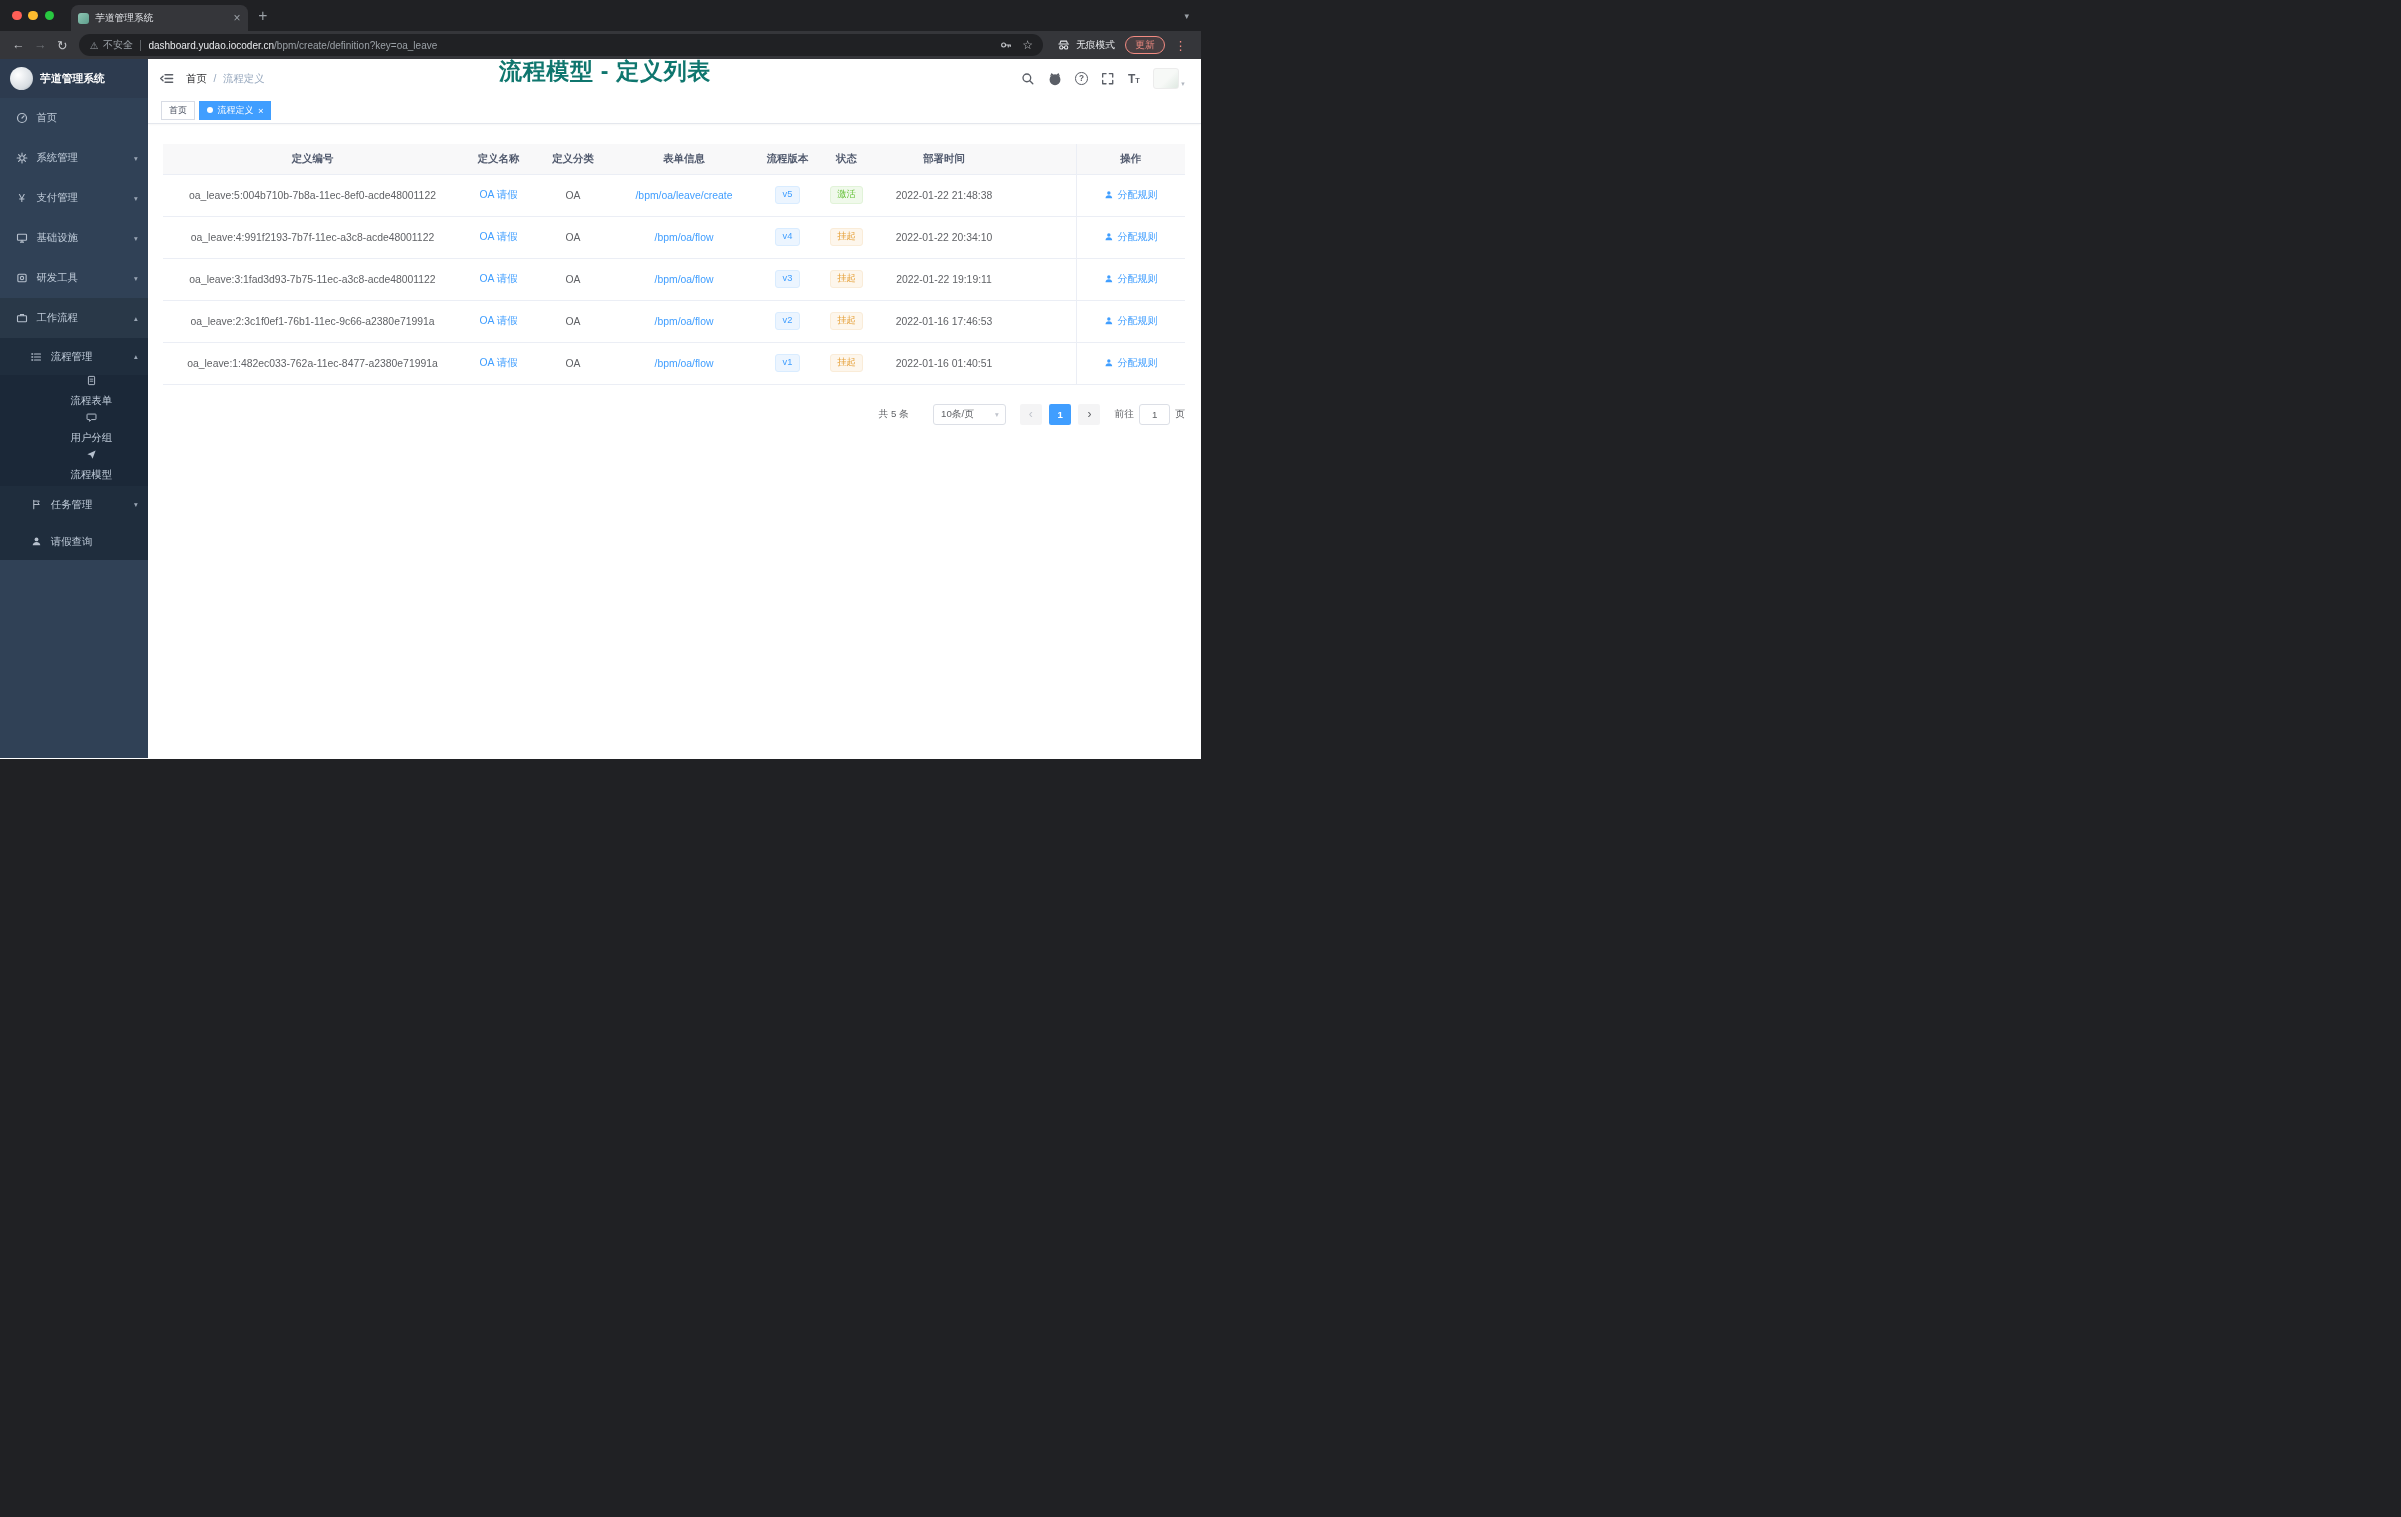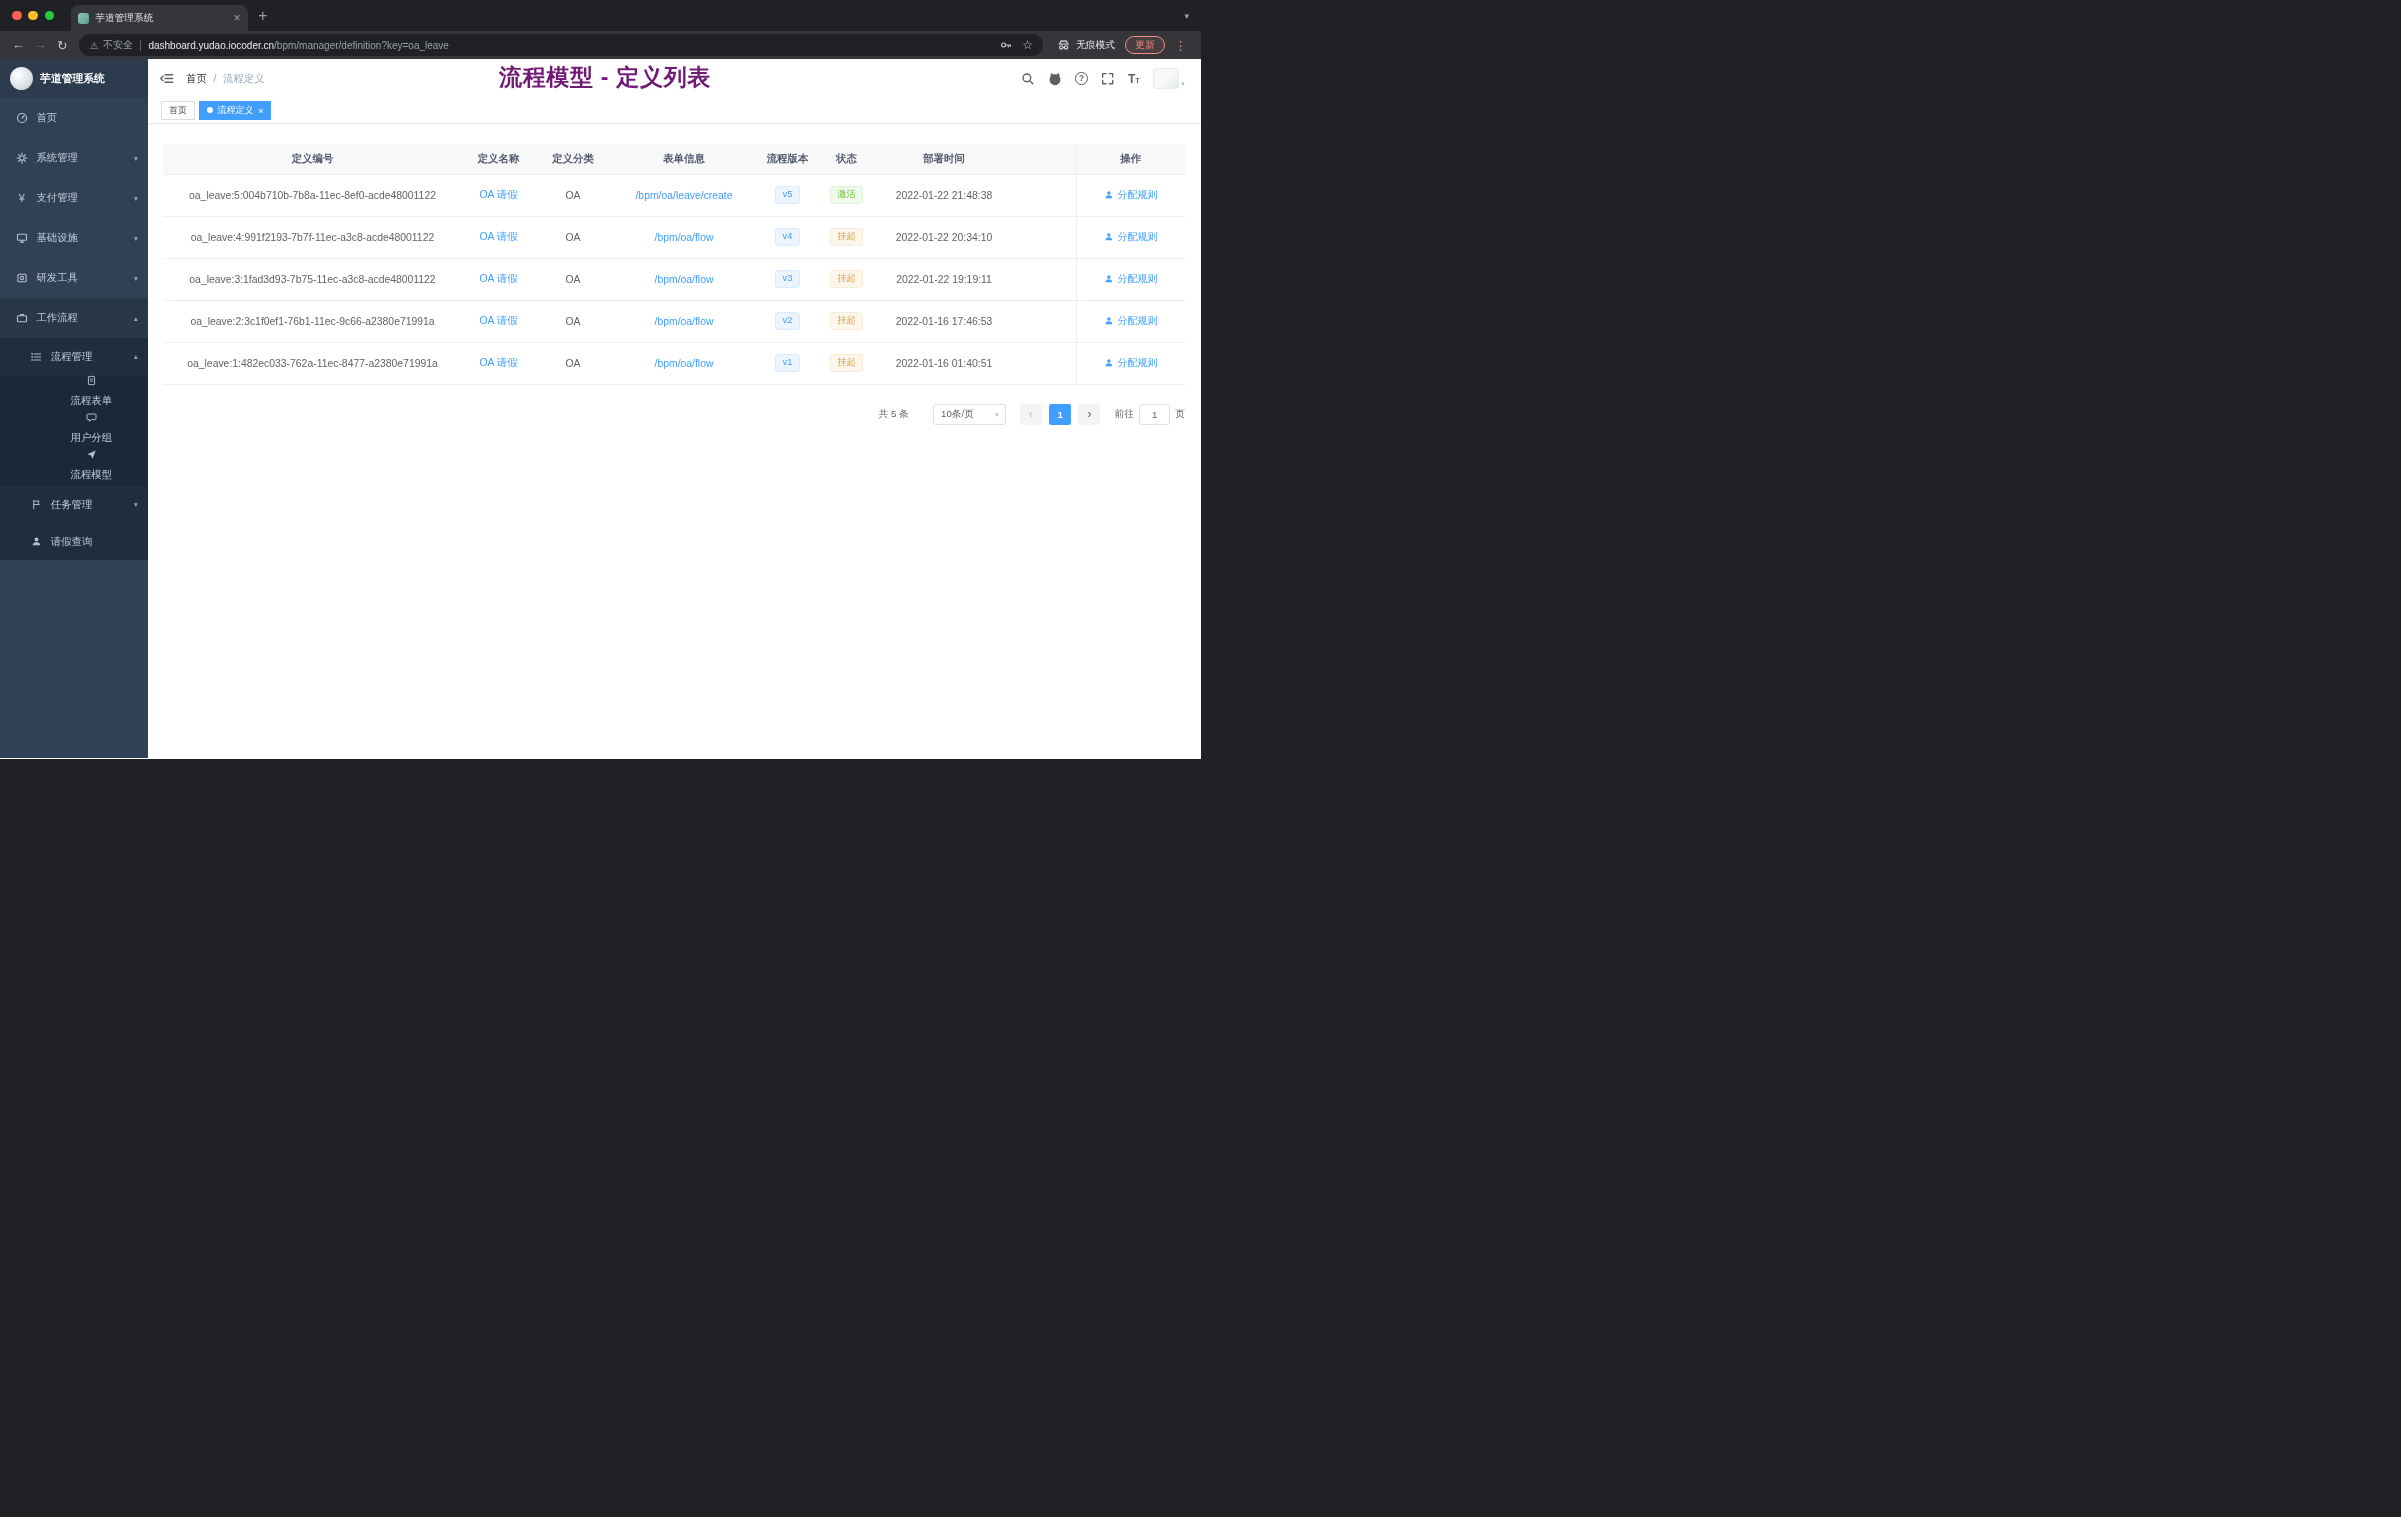--- a/index.html
+++ b/index.html
@@ -87,21 +87,21 @@
   .pg-select { width:73px; height:21px; border:0.7px solid #dcdfe6; border-radius:3px; display:flex; align-items:center; justify-content:space-between; padding:0 6px 0 7.4px; margin-right:10.4px; cursor:pointer; }
   .pg-select .sel-caret { color:#c0c4cc; font-size:7.4px; }
   .pg-btn { min-width:22px; height:21px; border-radius:2.2px; background:#f4f4f5; display:flex; align-items:center; justify-content:center; margin:0 3.7px; font-size:12px; cursor:pointer; }
   .pg-prev { color:#c0c4cc; }
   .pg-next { color:#606266; }
   .pg-page { background:#409eff; color:#fff; font-weight:700; font-size:9.7px; }
   .pg-goto { margin-left:10.4px; display:flex; align-items:center; gap:5.2px; }
   .pg-input { width:31px; height:21px; border:0.7px solid #dcdfe6; border-radius:3px; text-align:center; color:#606266; font-size:9.7px; font-family:inherit; }
 
   
-  .annotation { position:absolute; left:605px; top:62px; transform:translateX(-50%); color:#701a75; font-size:23px; font-weight:600; letter-spacing:0.7px; z-index:50; white-space:nowrap; pointer-events:none; }
+  .annotation { position:absolute; left:605px; top:56px; transform:translateX(-50%); color:#0f766e; font-size:23px; font-weight:600; letter-spacing:0.7px; z-index:50; white-space:nowrap; pointer-events:none; }
 
   svg { display:block; }
 </style>
 </head>
 <body>
 
 <div id="page">
 
   <div class="tabstrip">
     <div class="lights">
@@ -120,21 +120,21 @@
 
   <div class="toolbar">
     <span class="tb-btn">←</span>
     <span class="tb-btn fwd">→</span>
     <span class="tb-btn">↻</span>
     <div class="urlbar">
       <span class="warn">⚠</span>
       <span>不安全</span>
       <span class="url-sep"></span>
       <span class="url-host">dashboard.yudao.iocoder.cn</span>
-        <span class="url-path">/bpm/manager/definition?key=oa_leave</span>
+        <span class="url-path">/bpm/create/definition?key=oa_leave</span>
       <span class="url-spacer"></span>
       <span class="url-icon">
         <svg width="12" height="12" viewBox="0 0 16 16">
             <circle cx="4.8" cy="8" r="2.6" fill="none" stroke="currentColor" stroke-width="1.5"></circle>
             <path d="M7.4 8h6.6M11 8v2.6M13.6 8v2" fill="none" stroke="currentColor" stroke-width="1.5" stroke-linecap="round"></path>
           </svg>
       </span>
       <span class="url-icon">☆</span>
     </div>
     <div class="incog">

